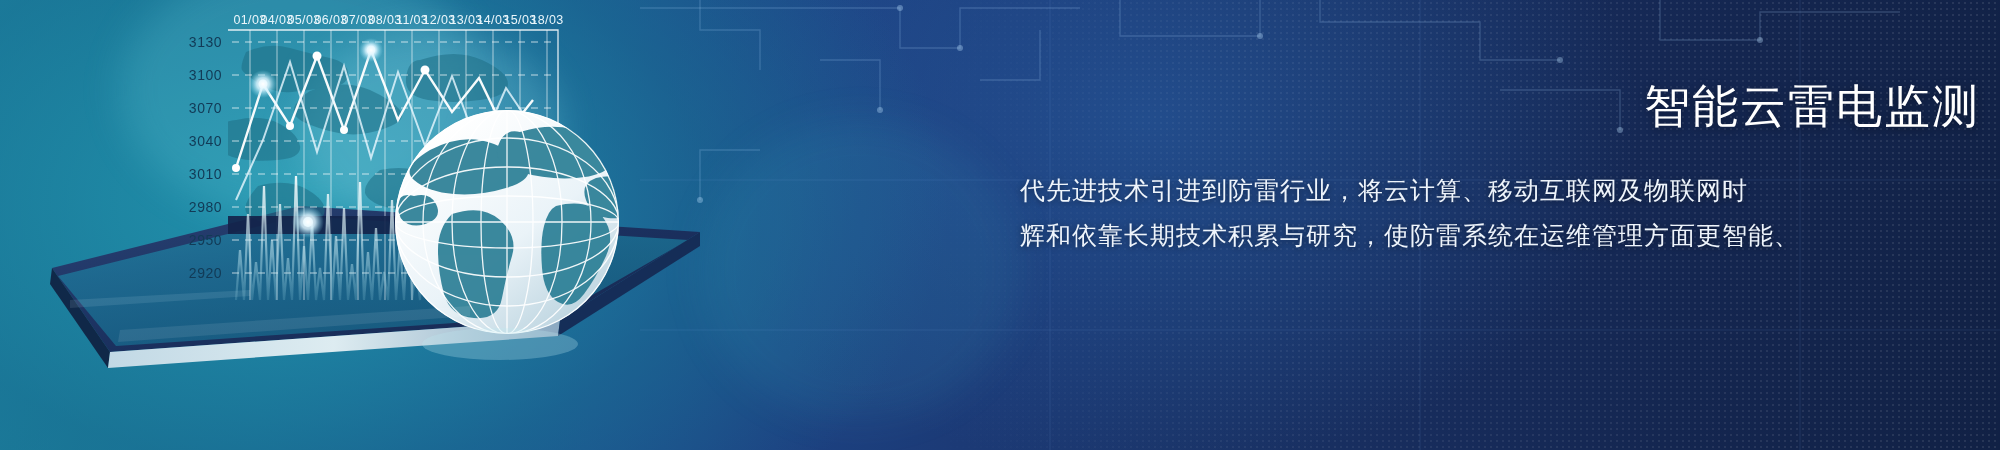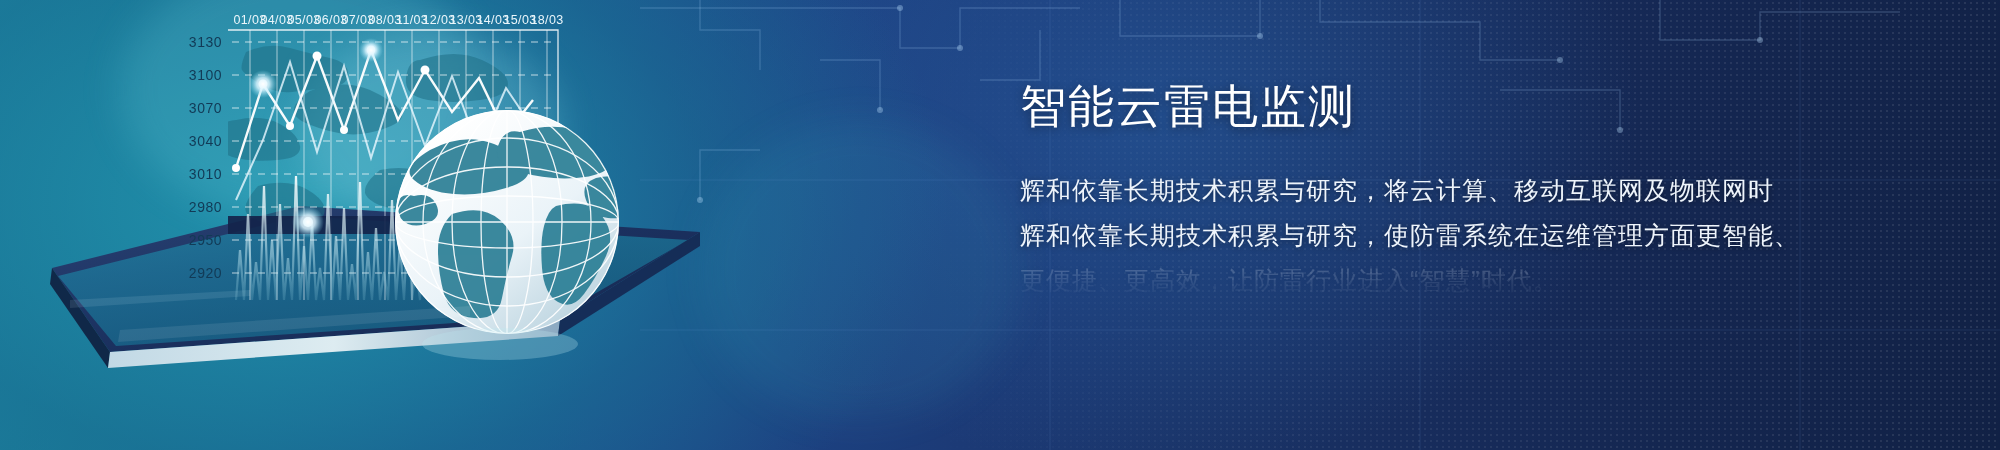--- a/index.html
+++ b/index.html
@@ -27,20 +27,21 @@
 
   
   #illus{ position:absolute; left:0; top:0; width:760px; height:450px; }
 
   
   #textblock{ position:absolute; left:1020px; top:78px; width:960px; }
   #title{
     color:#ffffff; font-size:46px; line-height:1.25; letter-spacing:2px;
     font-weight:400; text-shadow:0 2px 10px rgba(0,0,0,.40);
     white-space:nowrap;
+    text-align:right;
   }
   #desc{ margin-top:32px; }
   .descline{
     color:#eef4fb; font-size:25px; line-height:45px; letter-spacing:1px;
     white-space:nowrap; text-shadow:0 1px 6px rgba(0,0,0,.45);
   }
   .descline.l3{
     opacity:.34;
     -webkit-mask-image:linear-gradient(to bottom, rgba(0,0,0,.85) 0%, rgba(0,0,0,.25) 55%, rgba(0,0,0,0) 100%);
     mask-image:linear-gradient(to bottom, rgba(0,0,0,.85) 0%, rgba(0,0,0,.25) 55%, rgba(0,0,0,0) 100%);
@@ -264,19 +265,18 @@
 
     <g opacity=".35">
       <polygon points="120,330 470,306 470,316 118,342" fill="#ffffff" opacity=".25"></polygon>
       <polygon points="70,300 250,290 250,296 70,308" fill="#dff4fb" opacity=".3"></polygon>
     </g>
   </svg>
 
   <div id="textblock">
     <h1 id="title">智能云雷电监测</h1>
     <div id="desc">
-      <p class="descline l1">辉和依靠长期技术积累与研究，将云计算、移动互联网及物联网时</p>
+      <p class="descline l1">代先进技术引进到防雷行业，将云计算、移动互联网及物联网时</p>
       <p class="descline l2">辉和依靠长期技术积累与研究，使防雷系统在运维管理方面更智能、</p>
-      <p class="descline l3">更便捷、更高效，让防雷行业进入“智慧”时代。</p>
     </div>
   </div>
 
 </div>
 
 </body></html>

